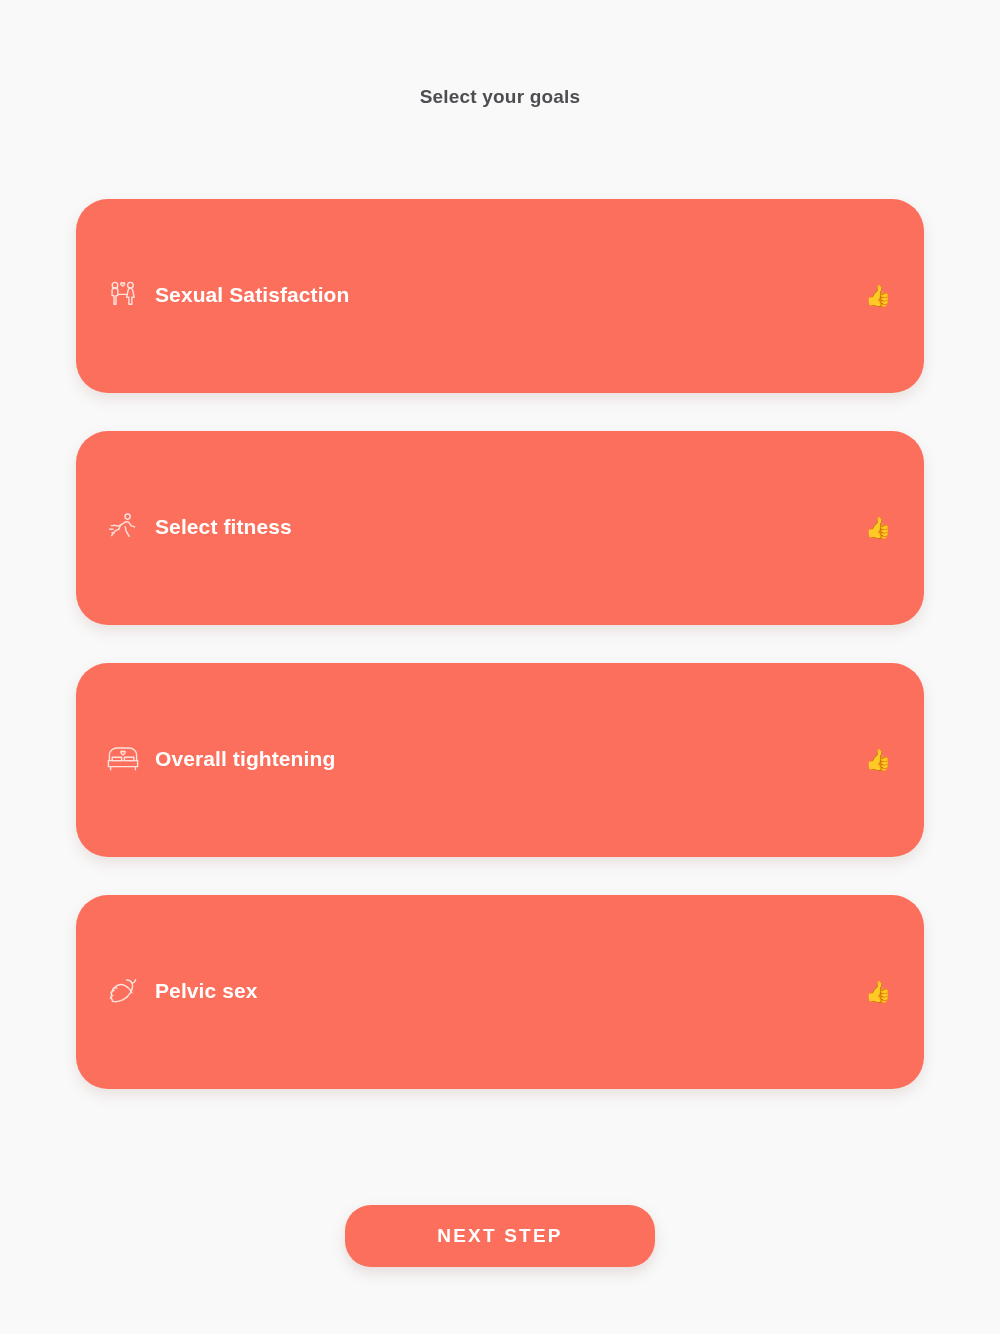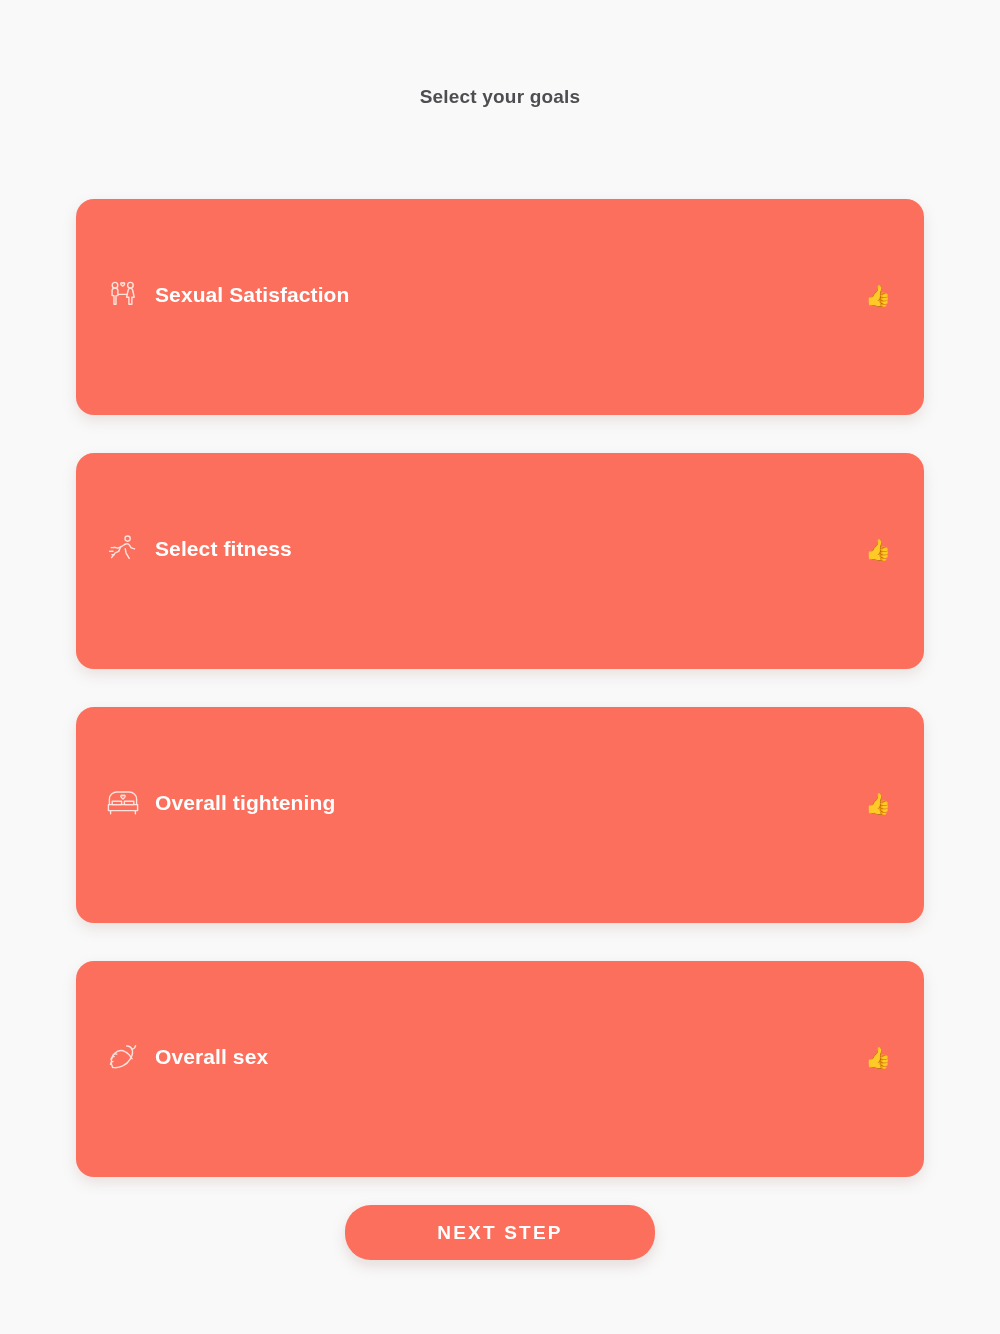--- a/index.html
+++ b/index.html
@@ -40,24 +40,24 @@
     position: absolute;
     top: 199px;
     left: 76px;
     width: 848px;
   }
 
   .goal-card {
     position: relative;
     box-sizing: border-box;
     width: 848px;
-    height: 216px;
+    height: 194px;
     margin-bottom: 38px;
     background: #fb6f5c;
-    border-radius: 18px;
+    border-radius: 32px;
     box-shadow: 0 6px 14px rgba(160, 120, 110, 0.18);
     cursor: pointer;
   }
 
   .goal-row {
     position: absolute;
     top: 76px;
     left: 0;
     width: 848px;
     height: 40px;
@@ -94,21 +94,21 @@
     line-height: 1;
     color: #f5c33b;
   }
 
   
   .next-button {
     position: absolute;
     left: 345px;
     top: 1205px;
     width: 310px;
-    height: 55px;
+    height: 62px;
     border: none;
     border-radius: 26px;
     background: #fb6f5c;
     box-shadow: 0 6px 14px rgba(160, 120, 110, 0.22);
     color: #ffffff;
     font-family: "Liberation Sans", sans-serif;
     font-size: 19px;
     font-weight: bold;
     letter-spacing: 2.2px;
     cursor: pointer;
@@ -188,21 +188,21 @@
             <path d="M6.6 27.4c6.8 1.4 14.2-2.4 17.8-8.6 2.2-3.8 2.6-7.4 1.6-9.6"></path>
             <path d="M6.6 27.4C4.4 22.8 5 17 8.6 13.4"></path>
             <path d="M8.6 13.4c2.8-2.8 7.2-3.4 10.8-1.6 2.8 1.4 5 3.8 6.6 7"></path>
             <path d="M26 9.2c-1-2.2-3-3.4-5.4-3.2"></path>
             <path d="M26 9.2c1.8-.4 3.2-1.8 3.6-3.6"></path>
             <path d="M8.2 16.6c-1.6 0-3 1.2-3.2 2.8"></path>
             <path d="M7 21.4c-1.4.4-2.4 1.6-2.6 3"></path>
             <path d="M10.8 14.2c-1.4-.6-3-.2-4 1"></path>
           </svg>
         </span>
-        <span class="goal-label">Overall sex</span>
+        <span class="goal-label">Pelvic sex</span>
         <span class="goal-check">👍</span>
       </div>
     </div>
 
   </div>
 
   <button class="next-button">NEXT STEP</button>
 
 </div>
 

